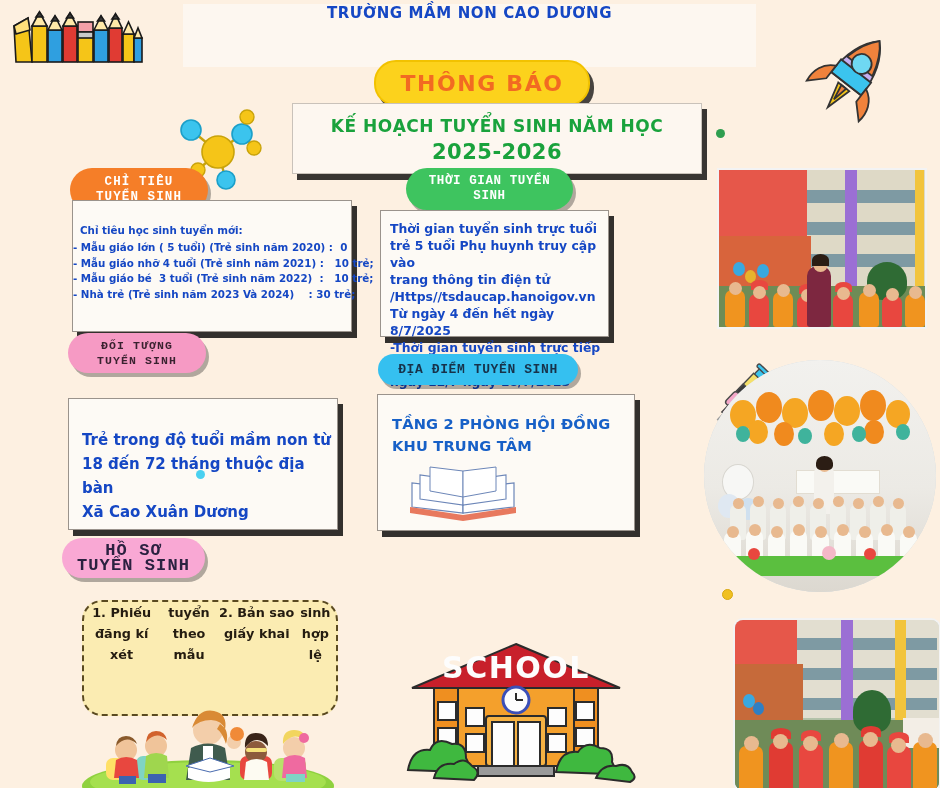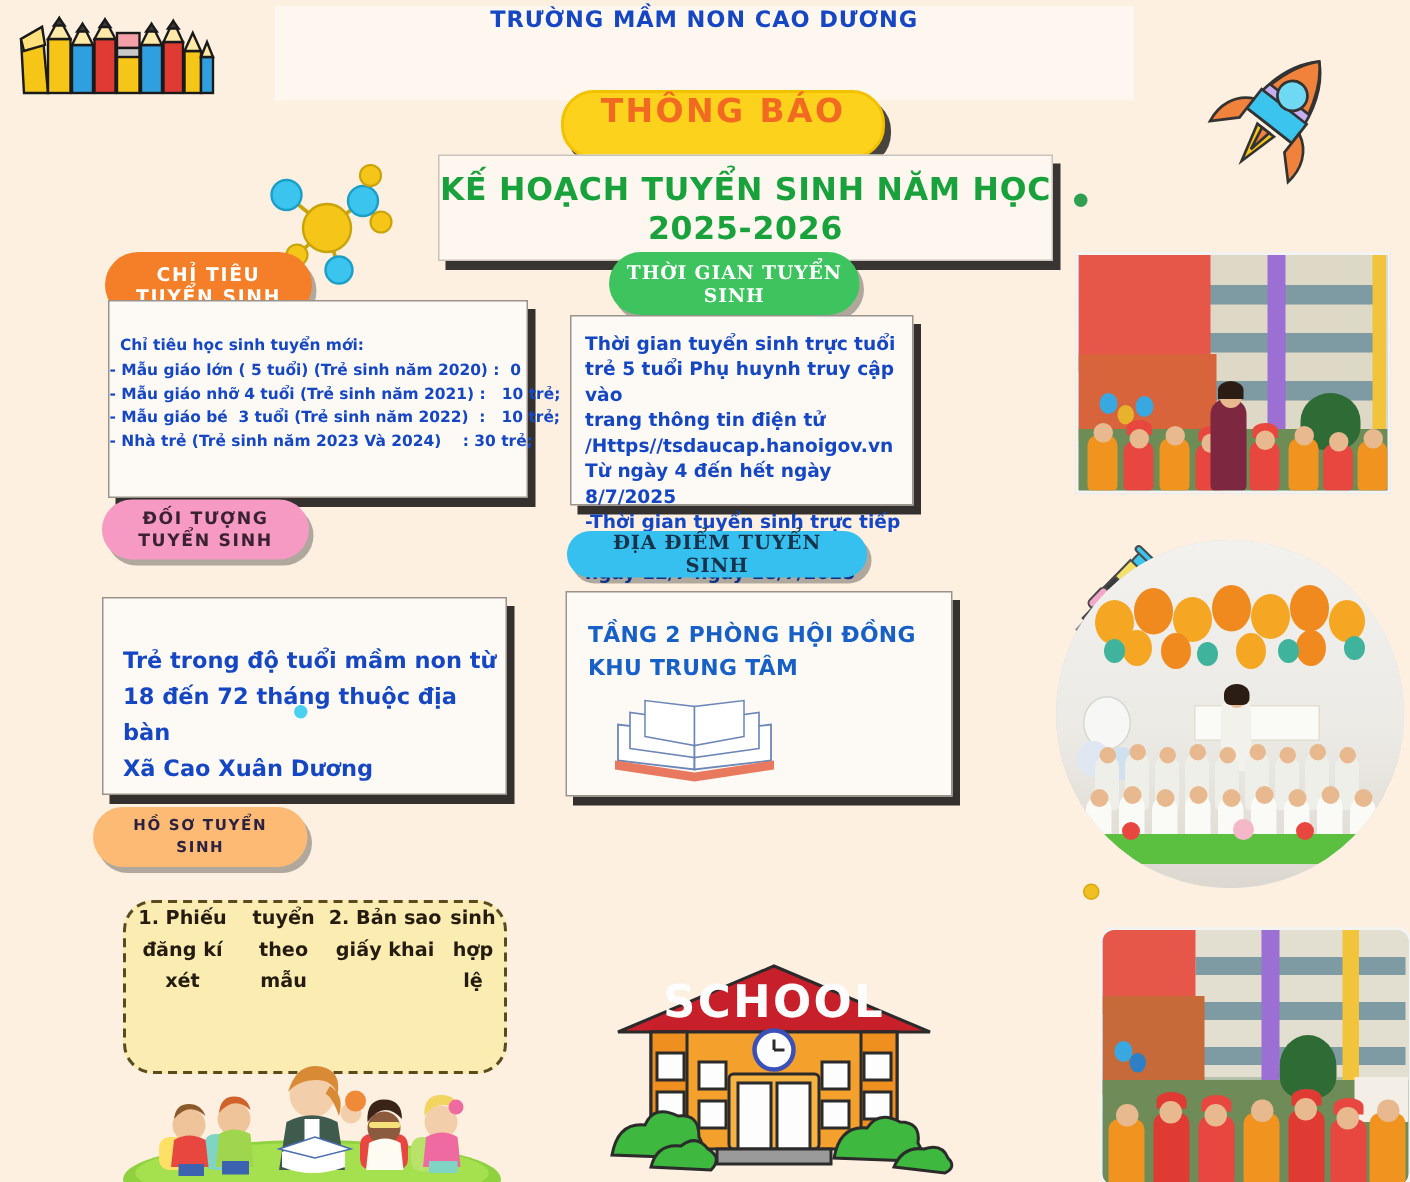--- a/index.html
+++ b/index.html
@@ -24,48 +24,48 @@
   }
   .org-line1{font-size:16.5px;line-height:19px;padding-top:8px;}
   .org-line2{font-size:15px;line-height:18px;}
 
   
   .pill-notice{
     left:374px;top:60px;width:212px;height:42px;
     background:#fcd21c;border-radius:22px;
     border:2px solid #f2c200;
     box-shadow:4px 5px 0 rgba(0,0,0,.72);
-    display:flex;justify-content:center;
+    display:flex;align-items:center;justify-content:center;
   }
   .pill-notice span{
     color:#f26a22;font-size:22px;font-weight:bold;letter-spacing:1.6px;
   }
 
   
   .title-card{
     left:292px;top:103px;width:408px;height:69px;
     background:#fdf7f0;border:1.5px solid #c9c2ba;
     box-shadow:5px 6px 0 rgba(0,0,0,.78);
     display:flex;flex-direction:column;align-items:center;justify-content:center;
   }
-  .title-card .l1{color:#19a23c;font-size:21px;font-weight:bold;letter-spacing:.5px;line-height:26px;}
+  .title-card .l1{color:#19a23c;font-size:17px;font-weight:bold;letter-spacing:.5px;line-height:26px;}
   .title-card .l2{color:#19a23c;font-size:21px;font-weight:bold;letter-spacing:.5px;line-height:26px;}
 
   
   .badge{
     border-radius:22px;display:flex;align-items:center;justify-content:center;
     text-align:center;font-weight:bold;box-shadow:3px 4px 0 rgba(0,0,0,.30);
     line-height:15px;
   }
-  .badge span{display:block;padding:0 10px;}
+  .badge span{display:block;padding:0 10px;font-family:Liberation Mono, monospace;}
   .badge-quota{left:70px;top:168px;width:138px;height:44px;background:#f57e28;color:#fff;font-size:12.5px;letter-spacing:1.1px;}
   .badge-time{left:406px;top:168px;width:167px;height:42px;background:#3ec45f;color:#fff;font-size:12.5px;letter-spacing:.6px;font-family:"DejaVu Serif","Liberation Serif",serif;}
   .badge-target{left:68px;top:333px;width:138px;height:40px;background:#f69ac4;color:#3a2230;font-size:11.5px;letter-spacing:1.1px;}
   .badge-place{left:378px;top:354px;width:200px;height:31px;background:#35c0f0;color:#17324a;font-size:13px;letter-spacing:.6px;font-family:"DejaVu Serif","Liberation Serif",serif;}
-  .badge-docs{left:62px;top:538px;width:143px;height:40px;background:#fdba74;color:#2b2140;font-size:10px;letter-spacing:1.1px;}
+  .badge-docs{left:62px;top:538px;width:143px;height:40px;background:#f9a8d4;color:#2b2140;font-size:17px;letter-spacing:1.1px;}
 
   
   .card{
     background:#fdfaf5;border:1.5px solid #9a938c;
     box-shadow:5px 6px 0 rgba(0,0,0,.80);
   }
   .card-quota{left:72px;top:200px;width:278px;height:130px;}
   .card-time{left:380px;top:210px;width:227px;height:125px;}
   .card-target{left:68px;top:398px;width:268px;height:130px;}
   .card-place{left:377px;top:394px;width:256px;height:135px;}

